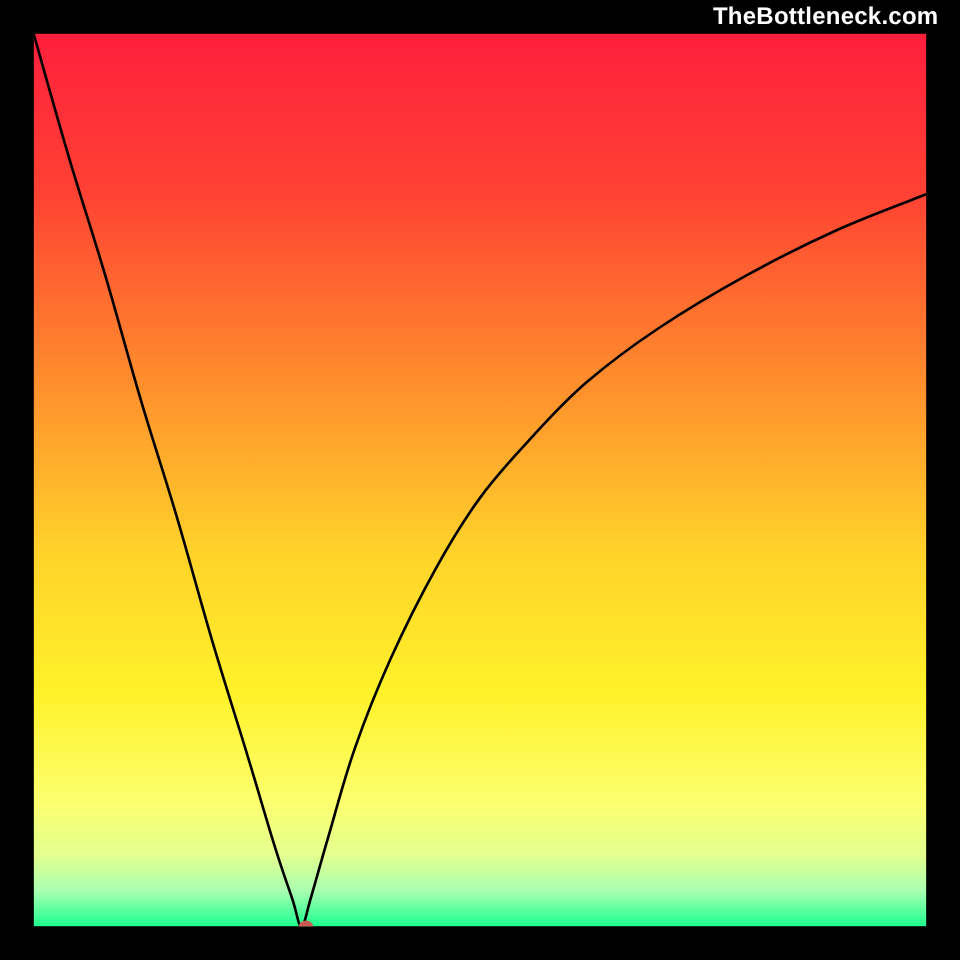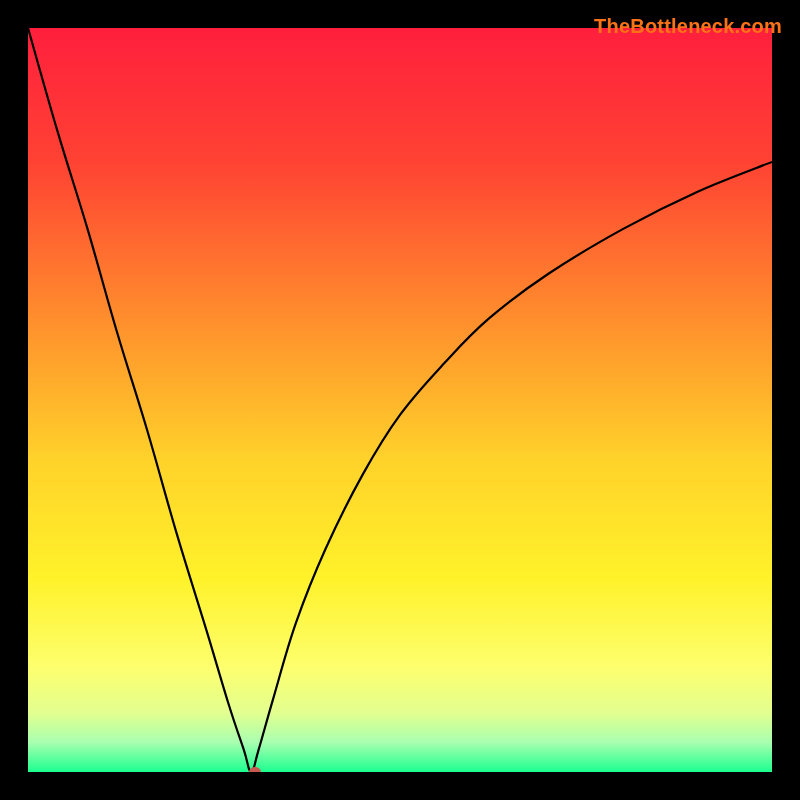--- a/index.html
+++ b/index.html
@@ -16,27 +16,26 @@
     width: 800px;
     height: 800px;
     background: #000;
   }
   .watermark {
     position: absolute;
     top: 0;
     right: 18px;
     height: 40px;
     line-height: 28px;
-    color: #f97316;
+    color: #ffffff;
     font-size: 20px;
     font-weight: 600;
     letter-spacing: 0.2px;
     z-index: 3;
     user-select: none;
-    margin-top: 12px;
   }
   .plot-area {
     position: absolute;
     left: 28px;
     top: 28px;
     width: 744px;   
     height: 744px;  
     overflow: hidden;
     z-index: 1;
   }

